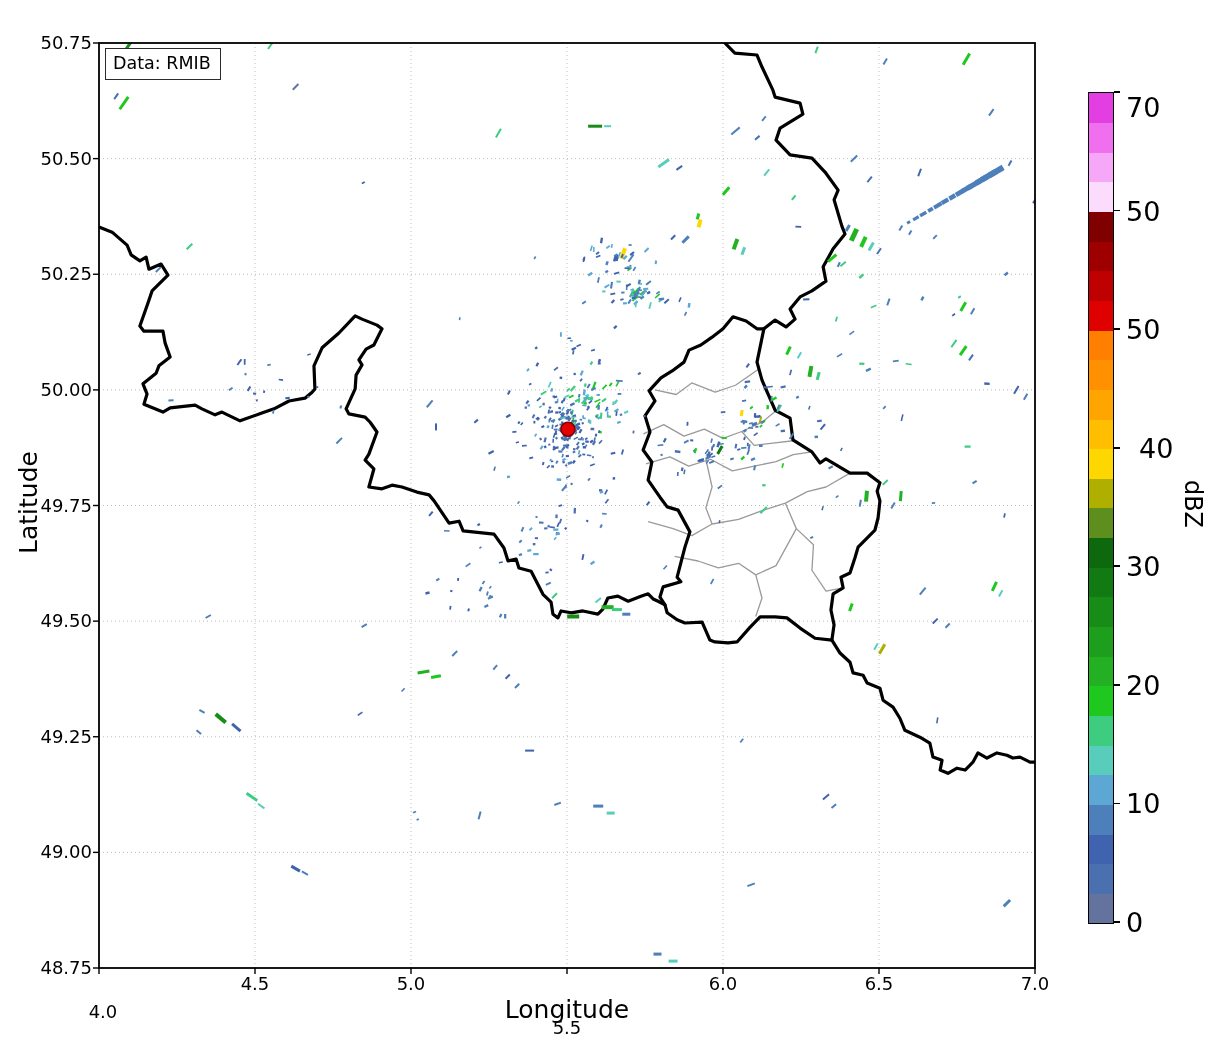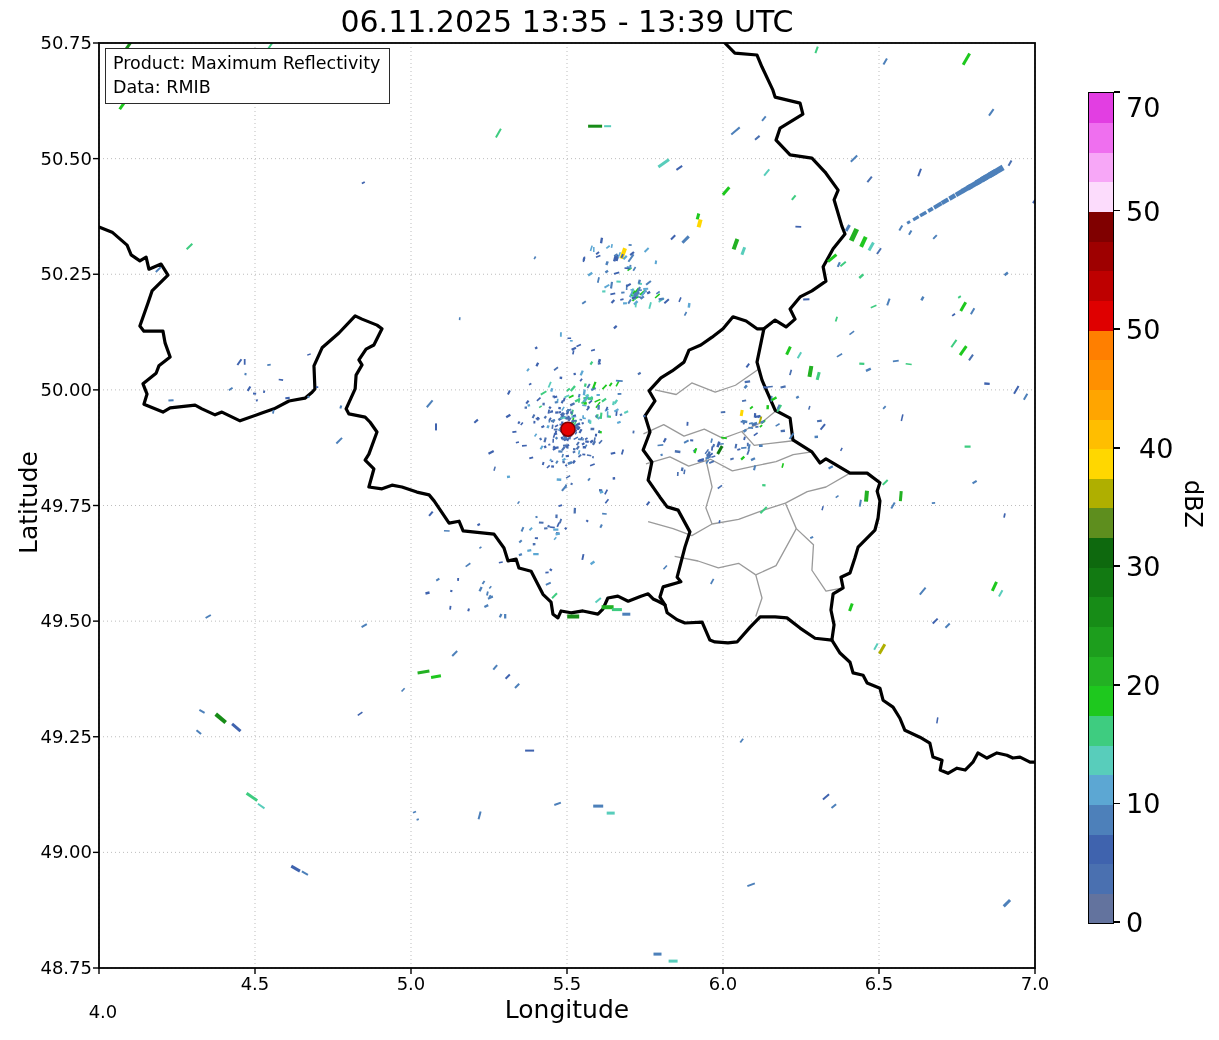--- a/index.html
+++ b/index.html
@@ -20,21 +20,20 @@
   #colorbar{position:absolute;left:1088px;top:92px;width:24px;height:830px;
             border:1.4px solid #000;box-sizing:content-box;}
   .cbar-band{position:absolute;left:0;width:24px;}
   .cbar-tick{position:absolute;left:25px;width:6px;height:1.6px;background:#000;}
   .cbar-tick-label{position:absolute;left:37px;font-size:27px;line-height:1;}
 </style>
 </head>
 <body>
 
 <div id="figure">
-  <div class="title">06.11.2025 13:35 - 13:39 UTC</div>
 
   <svg id="map-svg" width="1219" height="1040" viewBox="0 0 1219 1040">
     <defs>
         <clipPath id="plotclip">
           <rect x="99" y="43" width="936" height="925"></rect>
         </clipPath>
       </defs>
     <g id="grid-layer">
         <line x1="99" y1="43" x2="99" y2="968" stroke="#b5b5b5" stroke-width="0.9" stroke-dasharray="1 3"></line>
         <line x1="255" y1="43" x2="255" y2="968" stroke="#b5b5b5" stroke-width="0.9" stroke-dasharray="1 3"></line>
@@ -856,29 +855,28 @@
           <rect x="-8.24312868900597" y="-3" width="16.48625737801194" height="6" fill="#4D80BA" transform="translate(996.0,171.6) rotate(-30.2)"></rect>
         </g>
       <g id="marker-layer">
           <circle cx="567.9359999999999" cy="429.1875000000004" r="7" fill="#E50000" stroke="#7F0000" stroke-width="1.5"></circle>
         </g>
     </g>
     <rect x="99" y="43" width="936" height="925" fill="none" stroke="#000" stroke-width="1.8"></rect>
   </svg>
 
   <div id="product-box">
-    <div>Product: Maximum Reflectivity</div>
     <div>Data: RMIB</div>
   </div>
 
   <div id="xtick-labels">
       <div class="xtick-label" style="left: 103px; margin-top: 28px;">4.0</div>
       <div class="xtick-label" style="left: 255px;">4.5</div>
       <div class="xtick-label" style="left: 411px;">5.0</div>
-      <div class="xtick-label" style="left: 567px;">5.5</div>
+      <div class="xtick-label" style="left: 567px; margin-top: 44px;">5.5</div>
       <div class="xtick-label" style="left: 723px;">6.0</div>
       <div class="xtick-label" style="left: 879px;">6.5</div>
       <div class="xtick-label" style="left: 1035px;">7.0</div>
     </div>
   <div id="ytick-labels">
       <div class="ytick-label" style="top: 957px;">48.75</div>
       <div class="ytick-label" style="top: 841.375px;">49.00</div>
       <div class="ytick-label" style="top: 725.75px;">49.25</div>
       <div class="ytick-label" style="top: 610.125px;">49.50</div>
       <div class="ytick-label" style="top: 494.5px;">49.75</div>

